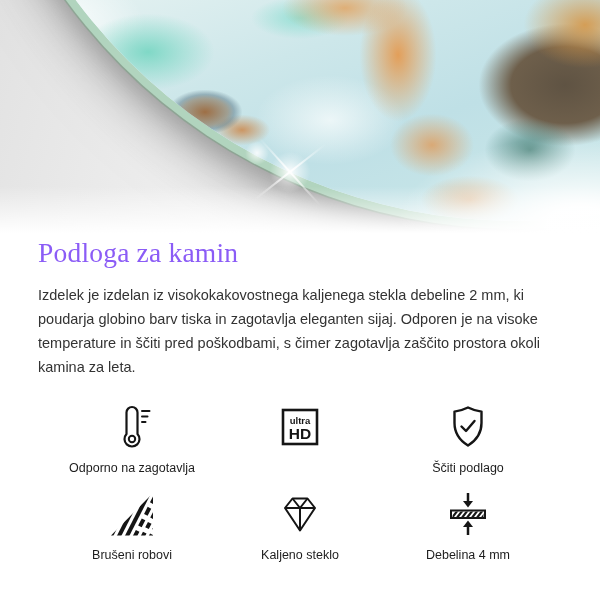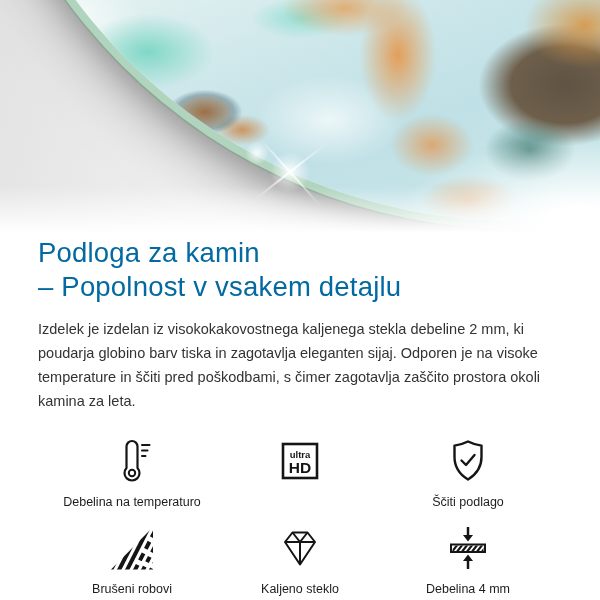--- a/index.html
+++ b/index.html
@@ -97,25 +97,25 @@
     background:
       radial-gradient(ellipse 270px 125px at 580px 222px, rgba(255,255,255,0.98) 12%, rgba(255,255,255,0) 68%),
       linear-gradient(to bottom, rgba(255,255,255,0) 80%, rgba(255,255,255,0.75) 95%, #ffffff 100%);
     pointer-events: none;
   }
 
   
   .content { padding: 0 38px; }
   .page-title {
     margin: 3px 0 0 0;
-    font-family: Liberation Sans, sans-serif;
+    font-family: Liberation Serif, serif;
     font-weight: 400;
     font-size: 27.5px;
     line-height: 34px;
-    color: #0369a1;
+    color: #8b5cf6;
     letter-spacing: 0.2px;
   }
   .description {
     margin: 13px 0 0 0;
     max-width: 528px;
     font-size: 14.5px;
     line-height: 24px;
     color: #333333;
   }
 
@@ -155,36 +155,35 @@
       <div class="ray2"></div>
       <div class="glow"></div>
   </div>
   <div class="sparkle-small"></div>
   <div class="hero-fade"></div>
 </div>
 
 <div class="content">
   <h1 class="page-title">
     <span>Podloga za kamin</span><br>
-    <span>– Popolnost v vsakem detajlu</span>
   </h1>
 
   <p class="description">Izdelek je izdelan iz visokokakovostnega kaljenega stekla debeline 2 mm, ki poudarja globino barv tiska in zagotavlja eleganten sijaj. Odporen je na visoke temperature in ščiti pred poškodbami, s čimer zagotavlja zaščito prostora okoli kamina za leta.</p>
 
   <div class="features">
 
     <div class="feature">
       <div class="icon-wrap">
         <svg class="ico" width="48" height="48" viewBox="0 0 48 48">
           <path d="M18.5 9.5 A5.5 5.5 0 0 1 29.5 9.5 L29.5 30.9 A7.5 7.5 0 1 1 18.5 30.9 Z" stroke-linejoin="round"></path>
           <circle cx="24" cy="36" r="3.2" stroke-width="2"></circle>
           <path d="M34 8 H41.5 M34 13.5 H39.5 M34 19 H37.5" stroke-width="2" stroke-linecap="round"></path>
         </svg>
       </div>
-      <div class="feature-label">Debelina na temperaturo</div>
+      <div class="feature-label">Odporno na zagotavlja</div>
     </div>
 
     <div class="feature">
       <div class="icon-wrap">
         <svg class="ico" width="48" height="48" viewBox="0 0 48 48">
           <rect x="7" y="7" width="34" height="34" stroke-width="2.6"></rect>
           <text x="24" y="21" font-size="9.5" font-weight="700" text-anchor="middle">ultra</text>
           <text x="24" y="35.5" font-size="15.5" font-weight="800" text-anchor="middle">HD</text>
         </svg>
       </div>

